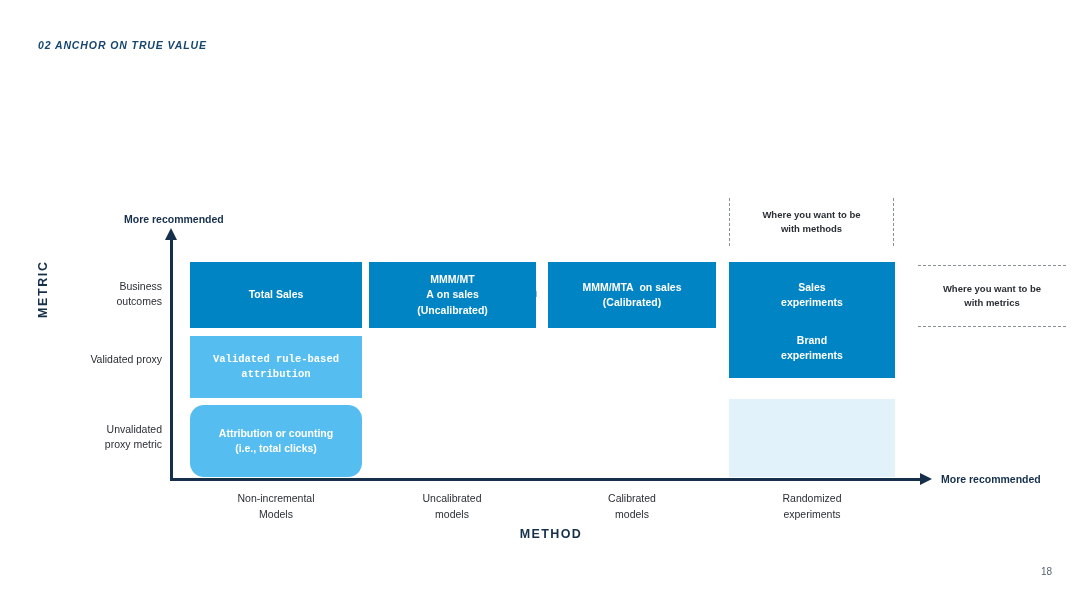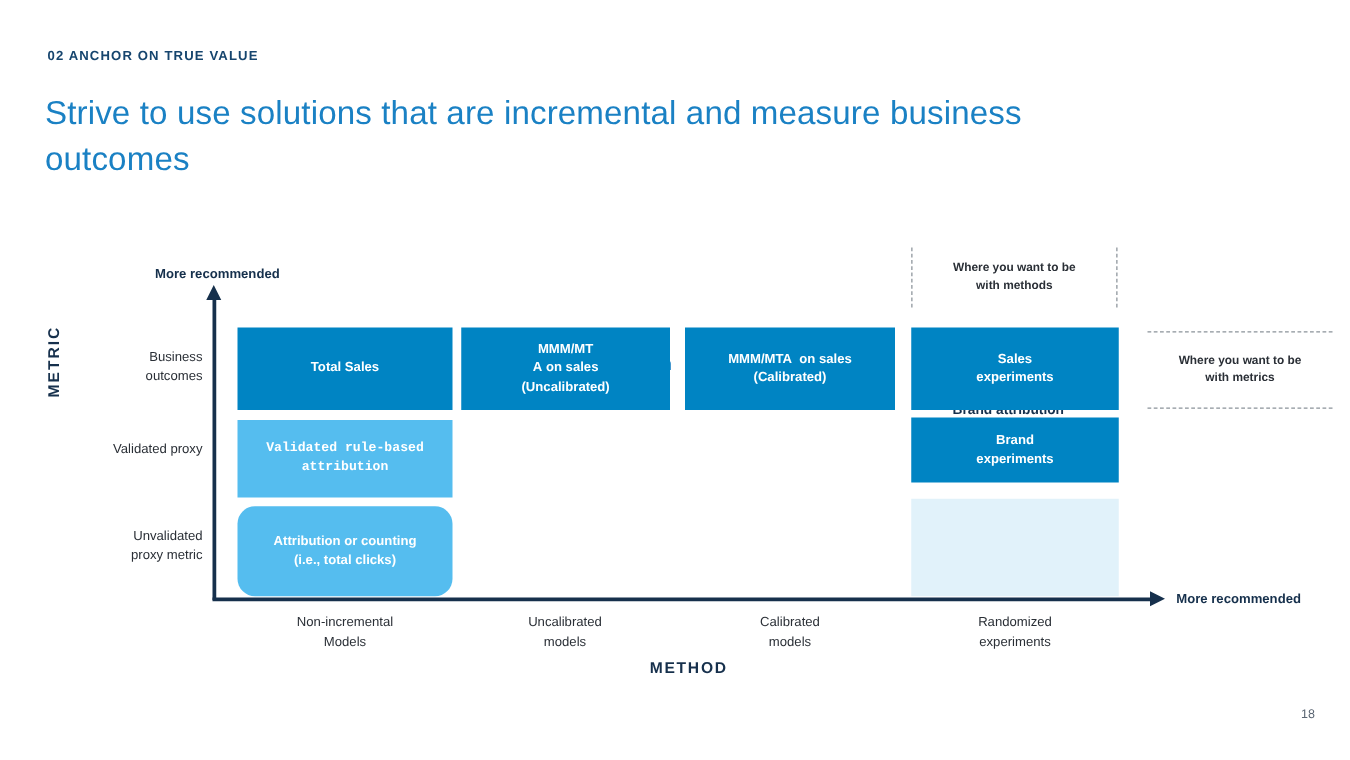--- a/index.html
+++ b/index.html
@@ -18,20 +18,21 @@
 
   
   #eyebrow {
     position: absolute;
     left: 38px;
     top: 39px;
     font-size: 10.5px;
     font-weight: bold;
     letter-spacing: 0.9px;
     color: #16456e;
+    font-style: italic;
   }
   #slide-title {
     position: absolute;
     left: 36px;
     top: 72px;
     width: 900px;
     font-size: 26.5px;
     font-weight: normal;
     line-height: 1.38;
     color: #1a81c4;
@@ -225,42 +226,41 @@
     color: #5a6572;
     text-align: center;
   }
 </style>
 </head>
 <body>
 
 <div id="chart">
 
   <div id="eyebrow">02 ANCHOR ON TRUE VALUE</div>
-  <div id="slide-title">Strive to use solutions that are incremental and measure business outcomes</div>
 
   <div class="ghost-text" id="ghost-mid">an</div>
   <div class="ghost-text" id="ghost-right">Brand attribution</div>
 
   <div id="cells-layer">
       <div class="cell" style="left: 190px; top: 262px; width: 172px; height: 66px; background: rgb(0, 132, 195);">
         <div>Total&nbsp;Sales</div>
       </div>
       <div class="cell" style="left: 369px; top: 262px; width: 167px; height: 66px; background: rgb(0, 132, 195);">
         <div>MMM/MT<br>A&nbsp;on&nbsp;sales<br>(Uncalibrated)</div>
       </div>
       <div class="cell" style="left: 548px; top: 262px; width: 168px; height: 66px; background: rgb(0, 132, 195);">
         <div>MMM/MTA&nbsp;&nbsp;on&nbsp;sales<br>(Calibrated)</div>
       </div>
       <div class="cell" style="left: 729px; top: 262px; width: 166px; height: 66px; background: rgb(0, 132, 195);">
         <div>Sales<br>experiments</div>
       </div>
       <div class="cell" style="left: 190px; top: 336px; width: 172px; height: 62px; background: rgb(85, 189, 239); font-family: Liberation Mono, monospace;">
         <div>Validated&nbsp;rule-based<br>attribution</div>
       </div>
-      <div class="cell" style="left: 729px; top: 334px; width: 166px; height: 52px; background: rgb(0, 132, 195);">
+      <div class="cell" style="left: 729px; top: 318px; width: 166px; height: 60px; background: rgb(0, 132, 195);">
         <div>Brand<br>experiments</div>
       </div>
       <div class="cell" style="left: 190px; top: 405px; width: 172px; height: 72px; background: rgb(85, 189, 239); border-radius: 14px;">
         <div>Attribution&nbsp;or&nbsp;counting<br>(i.e.,&nbsp;total&nbsp;clicks)</div>
       </div>
       <div class="cell" style="left: 729px; top: 399px; width: 166px; height: 78px; background: rgb(225, 242, 250);"></div>
     </div>
 
   <div class="axis-line" id="y-axis"></div>
   <div class="axis-line" id="x-axis"></div>

